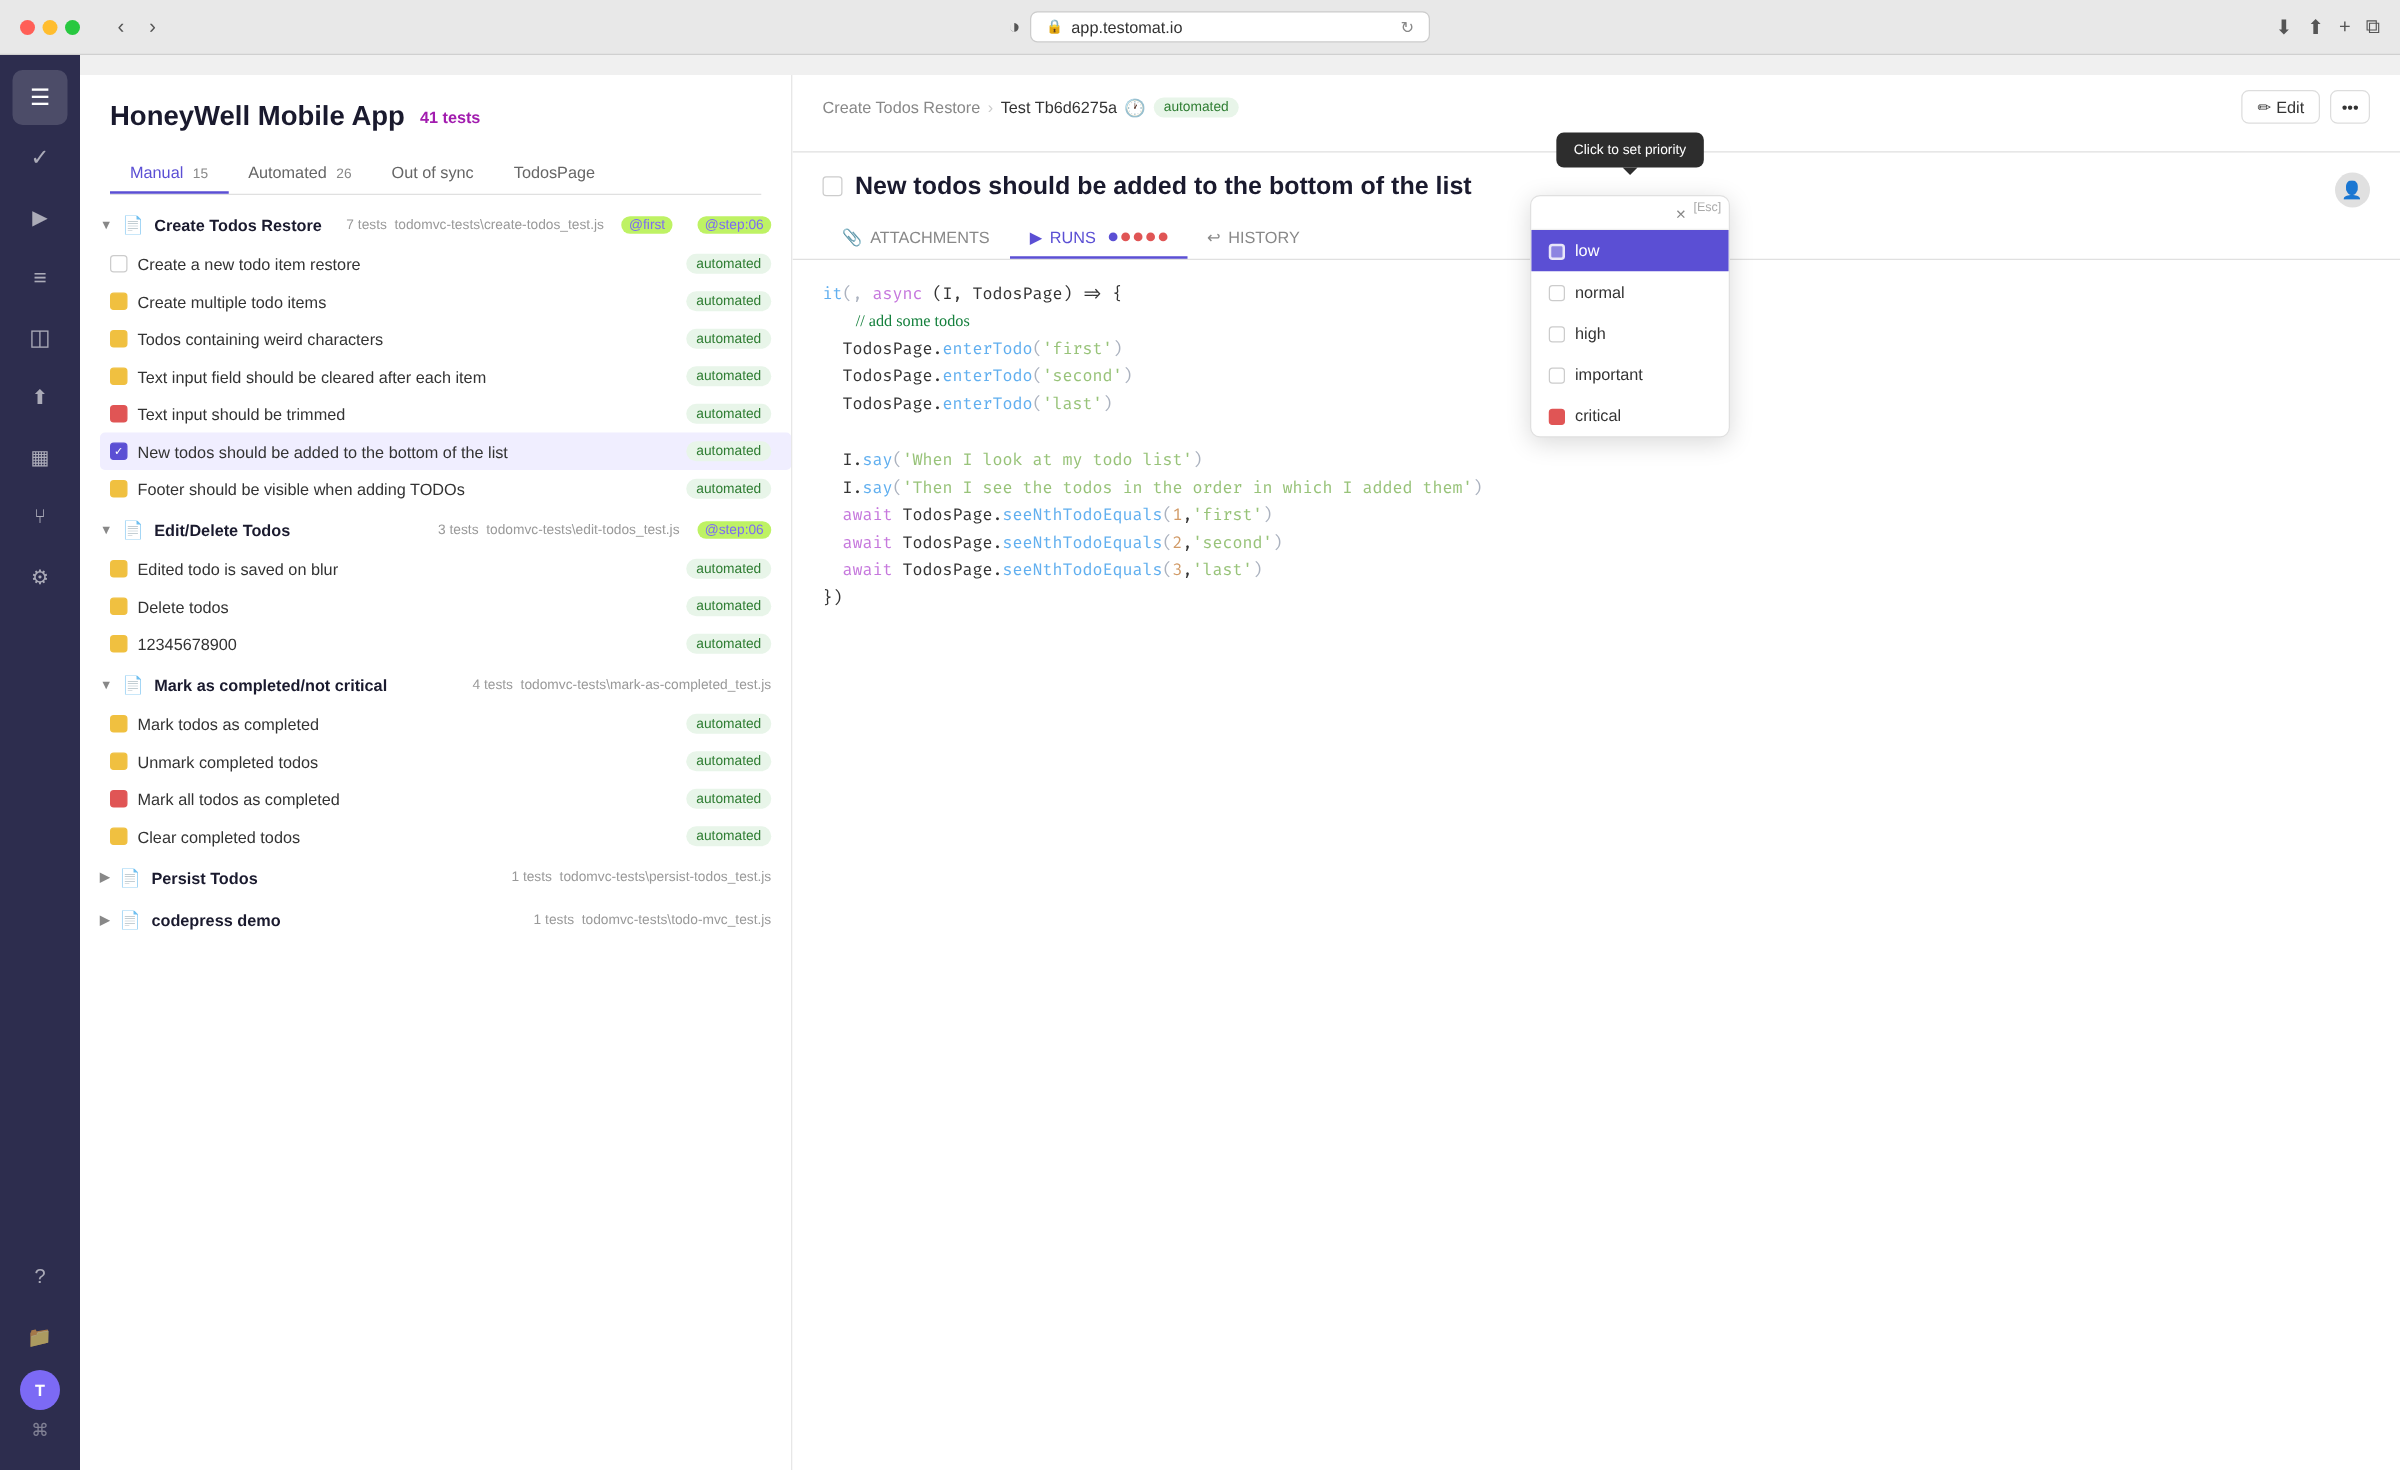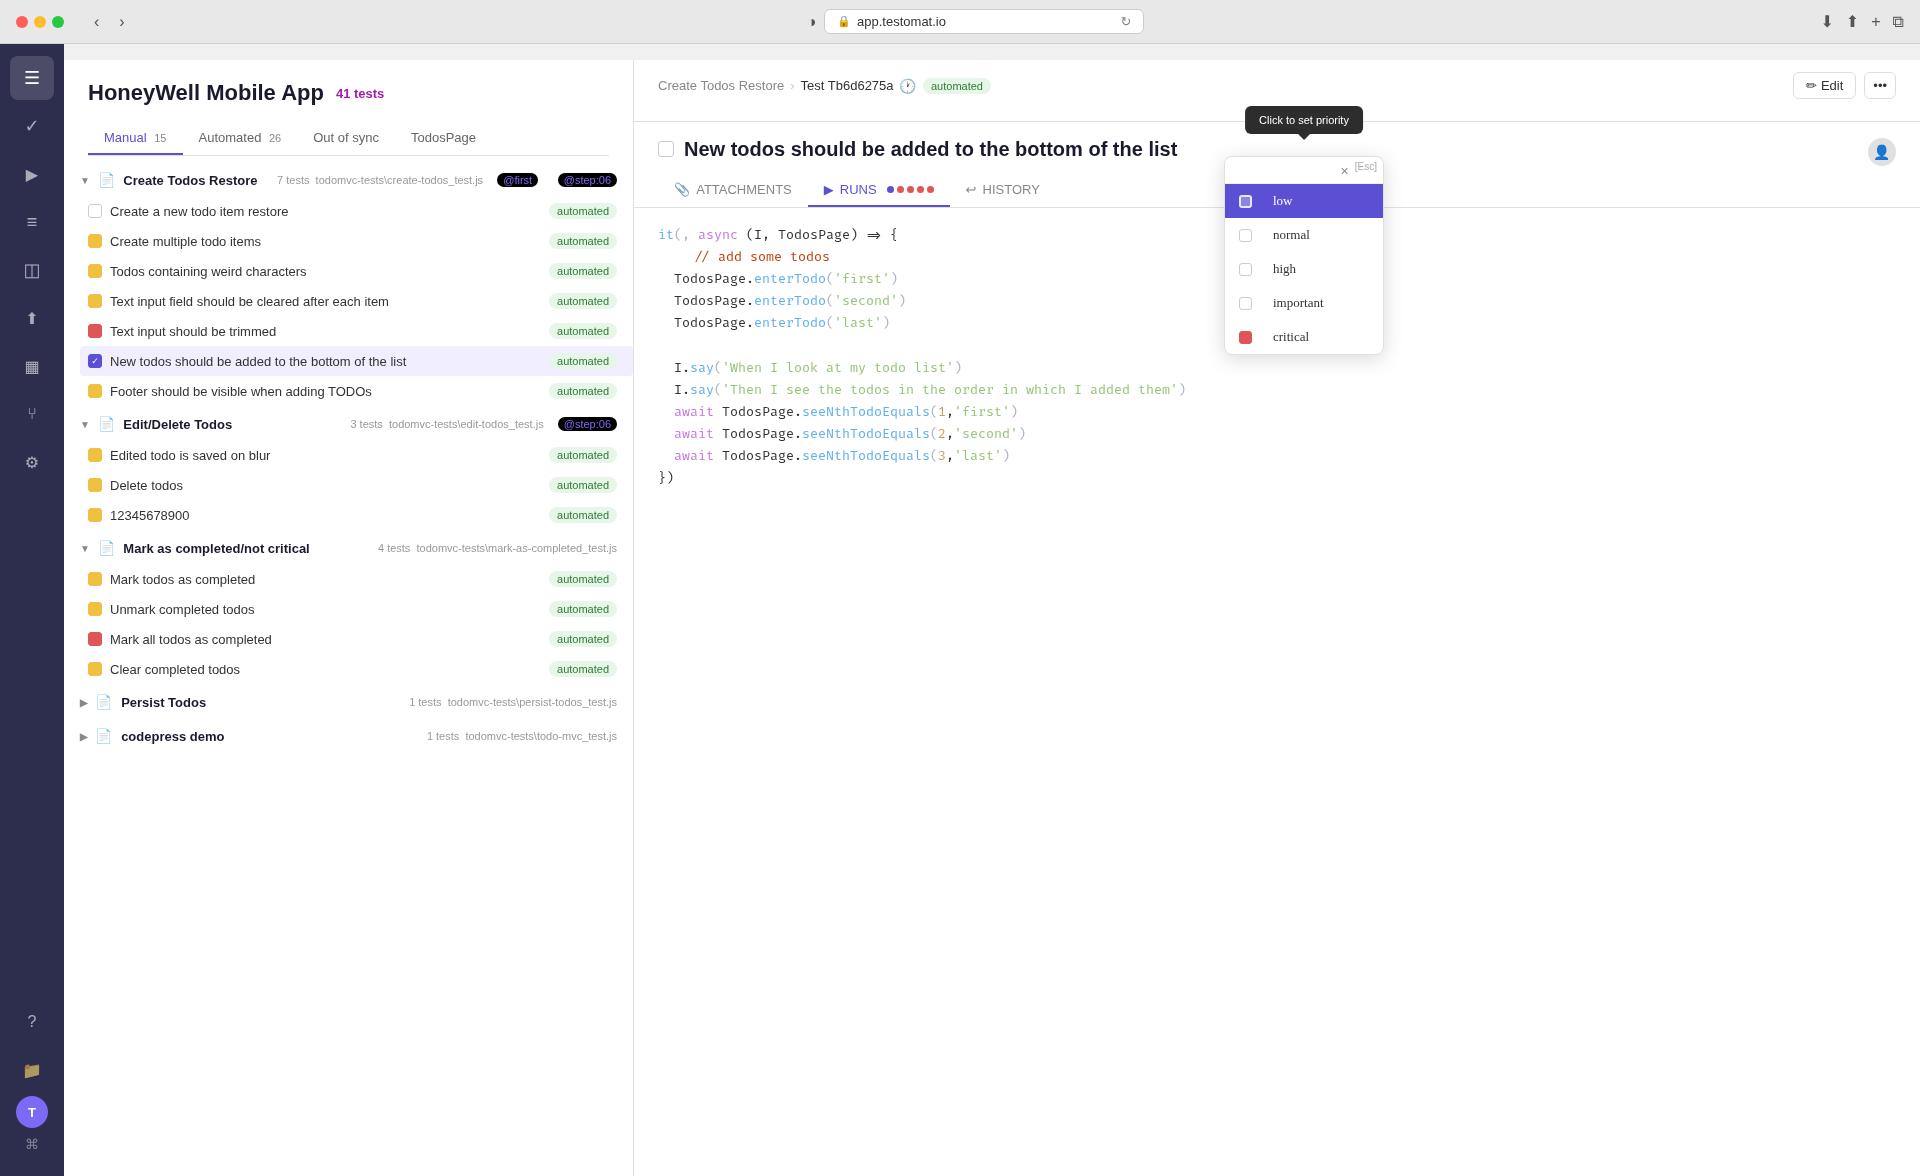--- a/index.html
+++ b/index.html
@@ -108,21 +108,21 @@
       padding: 8px 16px;
       cursor: pointer;
       font-size: 13px;
       font-weight: 600;
       color: #1a1a2e;
     }
     .group-chevron { color: #888; font-size: 10px; }
     .group-icon { color: #888; font-size: 14px; }
     .group-name { flex: 1; }
     .group-meta { font-size: 11px; color: #999; font-weight: 400; }
-    .group-tag { font-size: 11px; color: #7c6af5; background: #000000; padding: 1px 6px; border-radius: 10px; font-weight: 400; }
+    .group-tag { font-size: 11px; color: #7c6af5; background: #bef264; padding: 1px 6px; border-radius: 10px; font-weight: 400; }
 
     .test-items { padding-left: 16px; }
     .test-item {
       display: flex; align-items: center; gap: 8px;
       padding: 7px 16px 7px 8px;
       cursor: pointer;
       font-size: 13px;
       color: #333;
       border-radius: 4px;
     }
@@ -214,21 +214,21 @@
     .code-area {
       flex: 1; overflow: auto; padding: 16px 24px;
       font-family: 'SF Mono', 'Fira Code', monospace; font-size: 13px;
       line-height: 1.7; color: #333;
       background: white;
     }
     .code-line { display: flex; }
     .kw { color: #c678dd; }
     .fn { color: #61afef; }
     .str { color: #98c379; }
-    .cm { color: #c2410c; }
+    .cm { color: #15803d; font-family: Liberation Serif, serif; }
     .paren { color: #abb2bf; }
     .num { color: #d19a66; }
 
     
     .priority-dropdown-container {
       position: absolute;
       top: 96px;
       left: 590px;
       z-index: 100;
     }
@@ -269,26 +269,25 @@
       padding: 4px 6px 2px;
       border-bottom: 1px solid #f0f0f0;
     }
     .priority-close-btn {
       background: none; border: none; cursor: pointer;
       color: #888; font-size: 14px; padding: 2px 4px;
       border-radius: 4px;
     }
     .priority-close-hint { font-size: 10px; color: #aaa; margin-left: 2px; }
     .priority-item {
-      display: flex; align-items: center; gap: 21px;
+      display: flex; align-items: flex-end; gap: 8px;
       padding: 9px 14px;
       cursor: pointer;
       font-size: 13px;
       color: #333;
-      font-family: Liberation Serif, serif;
     }
     .priority-item.selected { background: #5b4fd4; color: white; }
     .priority-item.selected .priority-color-box { border-color: white; }
     .priority-color-box {
       width: 13px; height: 13px; border: 1.5px solid #ccc;
       border-radius: 3px; flex-shrink: 0;
     }
     .priority-color-box.low { background: white; }
     .priority-color-box.normal { background: white; }
     .priority-color-box.high { background: white; }

